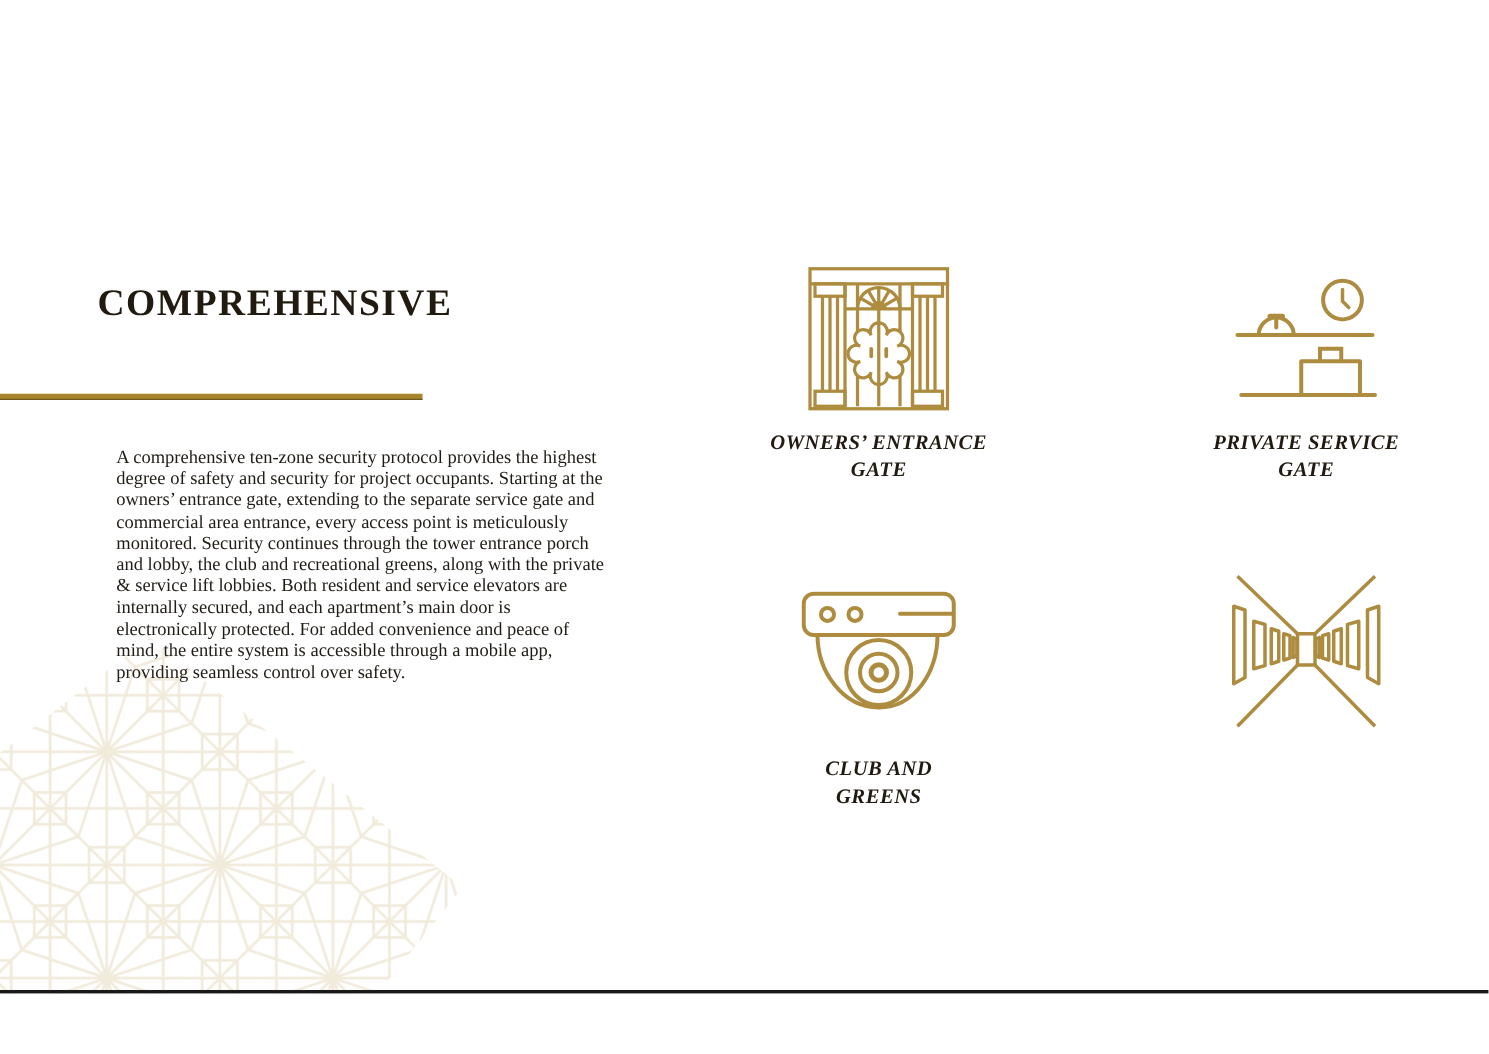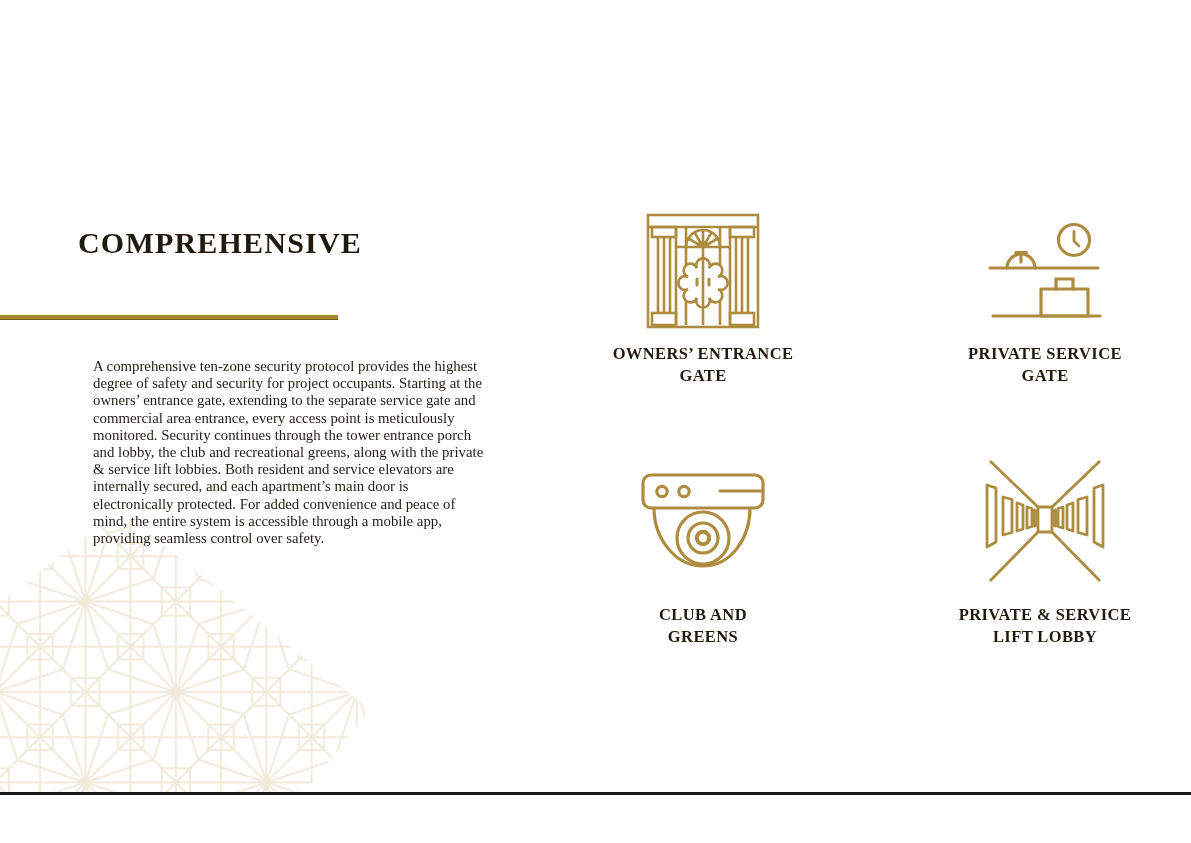--- a/index.html
+++ b/index.html
@@ -15,21 +15,21 @@
          font-size:30px;line-height:33px;font-weight:700;letter-spacing:1.2px;}
   .title span{display:block;}
   .divider{position:absolute;left:0;top:315px;width:338px;height:4px;
            background:var(--divider-gold,#A8862E);
            border-bottom:1px solid var(--divider-gold-dark,#6F591E);}
   .intro-text{position:absolute;left:76px;top:341px;width:394px;margin:17px;
               color:var(--body-ink,#1F1B15);font-size:14.8px;line-height:17.2px;}
 
   
   .feature{position:absolute;width:240px;margin:0;display:flex;flex-direction:column;
-           align-items:center;}
+           align-items:center;font-style:italic;}
   .feature .icon-box{display:flex;align-items:center;justify-content:center;}
   .f1{left:583px;top:210px;} .f2{left:925px;top:210px;}
   .f3{left:583px;top:458px;} .f4{left:925px;top:458px;}
   .f1 .icon-box,.f2 .icon-box{height:122px;}
   .f3 .icon-box,.f4 .icon-box{height:126px;}
   .f1 figcaption,.f2 figcaption{margin-top:11px;}
   .f3 figcaption,.f4 figcaption{margin-top:20px;}
   .feature figcaption{text-align:center;color:var(--ink,#211A10);font-weight:700;
                       font-size:16.5px;line-height:22px;letter-spacing:0.4px;}
   .feature figcaption span{display:block;}
@@ -164,20 +164,16 @@
           <path d="M45,50 L50,51.5 L50,69.5 L45,71 Z"></path>
           <path d="M52.5,53 L55.5,54.5 L55.5,67.5 L52.5,69 Z"></path>
           <path d="M121,28 L112,31 L112,85 L121,90 Z"></path>
           <path d="M105,40 L96,42.5 L96,75.5 L105,78 Z"></path>
           <path d="M91,46 L85,48 L85,72 L91,74 Z"></path>
           <path d="M81,50 L76,51.5 L76,69.5 L81,71 Z"></path>
           <path d="M73.5,53 L70.5,54.5 L70.5,67.5 L73.5,69 Z"></path>
         </g>
       </svg>
     </div>
-    <figcaption>
-      <span>PRIVATE &amp; SERVICE</span>
-      <span>LIFT LOBBY</span>
-    </figcaption>
   </figure>
 
   <div class="bottom-bar"></div>
 </div>
 
 </body></html>

